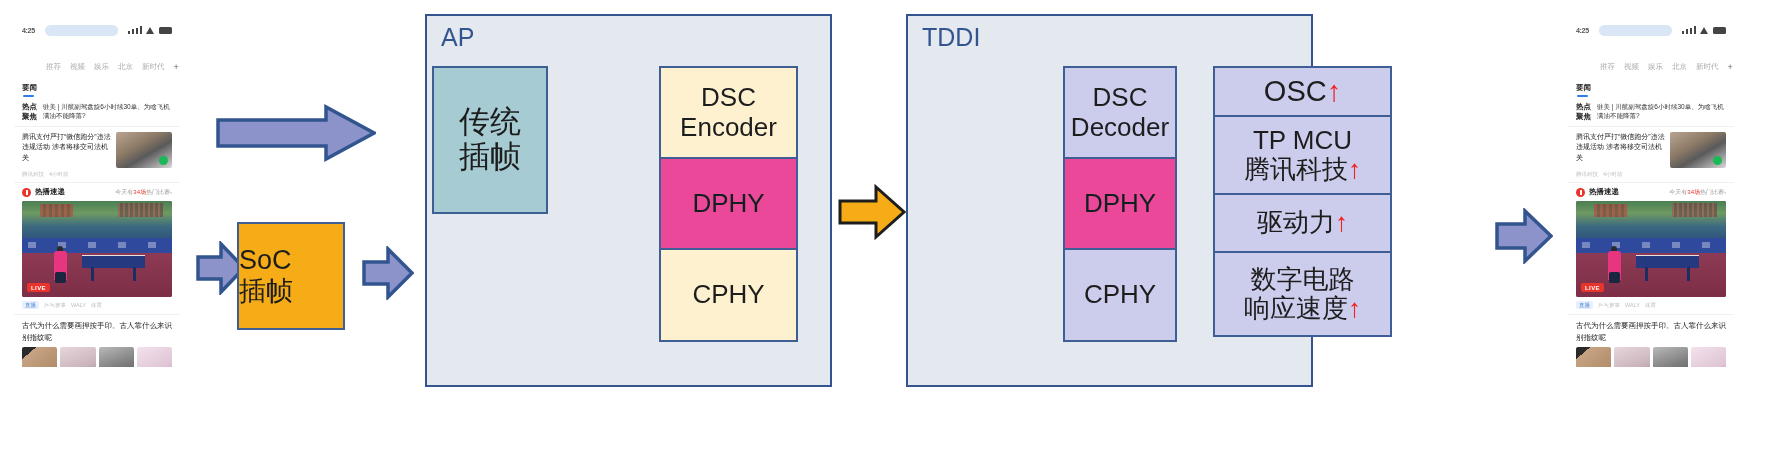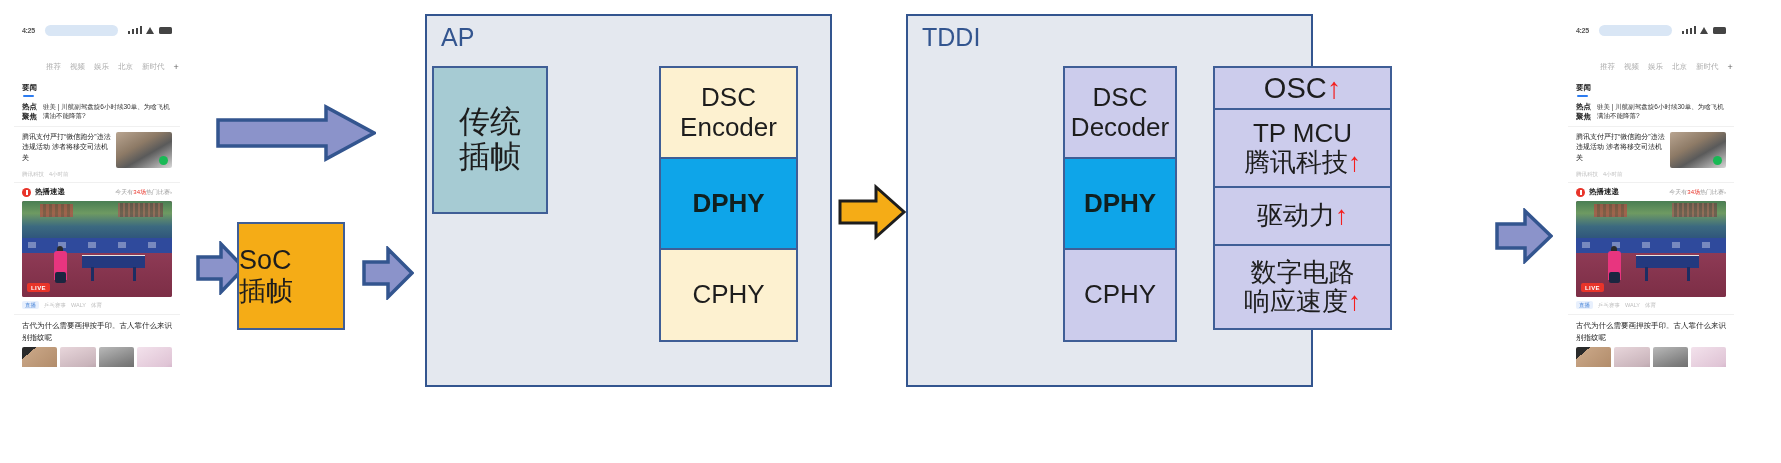--- a/index.html
+++ b/index.html
@@ -103,21 +103,21 @@
     font-family:"Liberation Sans",sans-serif;}
 
   .cell{position:absolute;box-sizing:border-box;border:2px solid #3f5e96;
     display:flex;flex-direction:column;align-items:center;justify-content:center;
     text-align:center;line-height:1.12;}
 
   .legacy{background:#a6cbd3;color:#1d1d1d;font-size:31px;}
   .stack{position:absolute;}
   .stack .cell{position:relative;width:100%;}
   .cream{background:#fdf1d0;color:#1d1d1d;font-size:26px;}
-  .teal{background:#0ea5e9;color:#10201f;font-size:26px;font-weight:bold;}
+  .teal{background:#ec4899;color:#10201f;font-size:26px;}
   .lav{background:#ccccec;color:#1d1d1d;font-size:26px;}
 
   .feat{background:#ccccec;color:#1d1d1d;}
   .feat .ln{display:block;white-space:nowrap;}
   .up{color:#f41f1f;font-weight:bold;}
   .soc{position:absolute;background:#f5ac16;border:2.5px solid #3f5e96;
     display:flex;flex-direction:column;align-items:flex-start;justify-content:center;
     font-size:27px;color:#1d1d1d;line-height:1.15;}
 </style>
 </head>
@@ -276,21 +276,21 @@
     </div>
     <div class="cell teal" style="height:93px;margin-top:-2px;">
       <span>DPHY</span>
     </div>
     <div class="cell lav" style="height:94px;margin-top:-2px;">
       <span>CPHY</span>
     </div>
   </div>
 
   <div class="stack" style="left:1213px;top:66px;width:179px;height:278px;">
-    <div class="cell feat" style="height:44px;">
+    <div class="cell feat" style="height:51px;">
       <span class="ln" style="font-size:29px;">
         <span>OSC</span><span class="up">↑</span>
       </span>
     </div>
     <div class="cell feat" style="height:80px;margin-top:-2px;">
       <span class="ln" style="font-size:26px;">TP MCU</span>
       <span class="ln" style="font-size:26px;">
         <span>腾讯科技</span><span class="up">↑</span>
       </span>
     </div>

